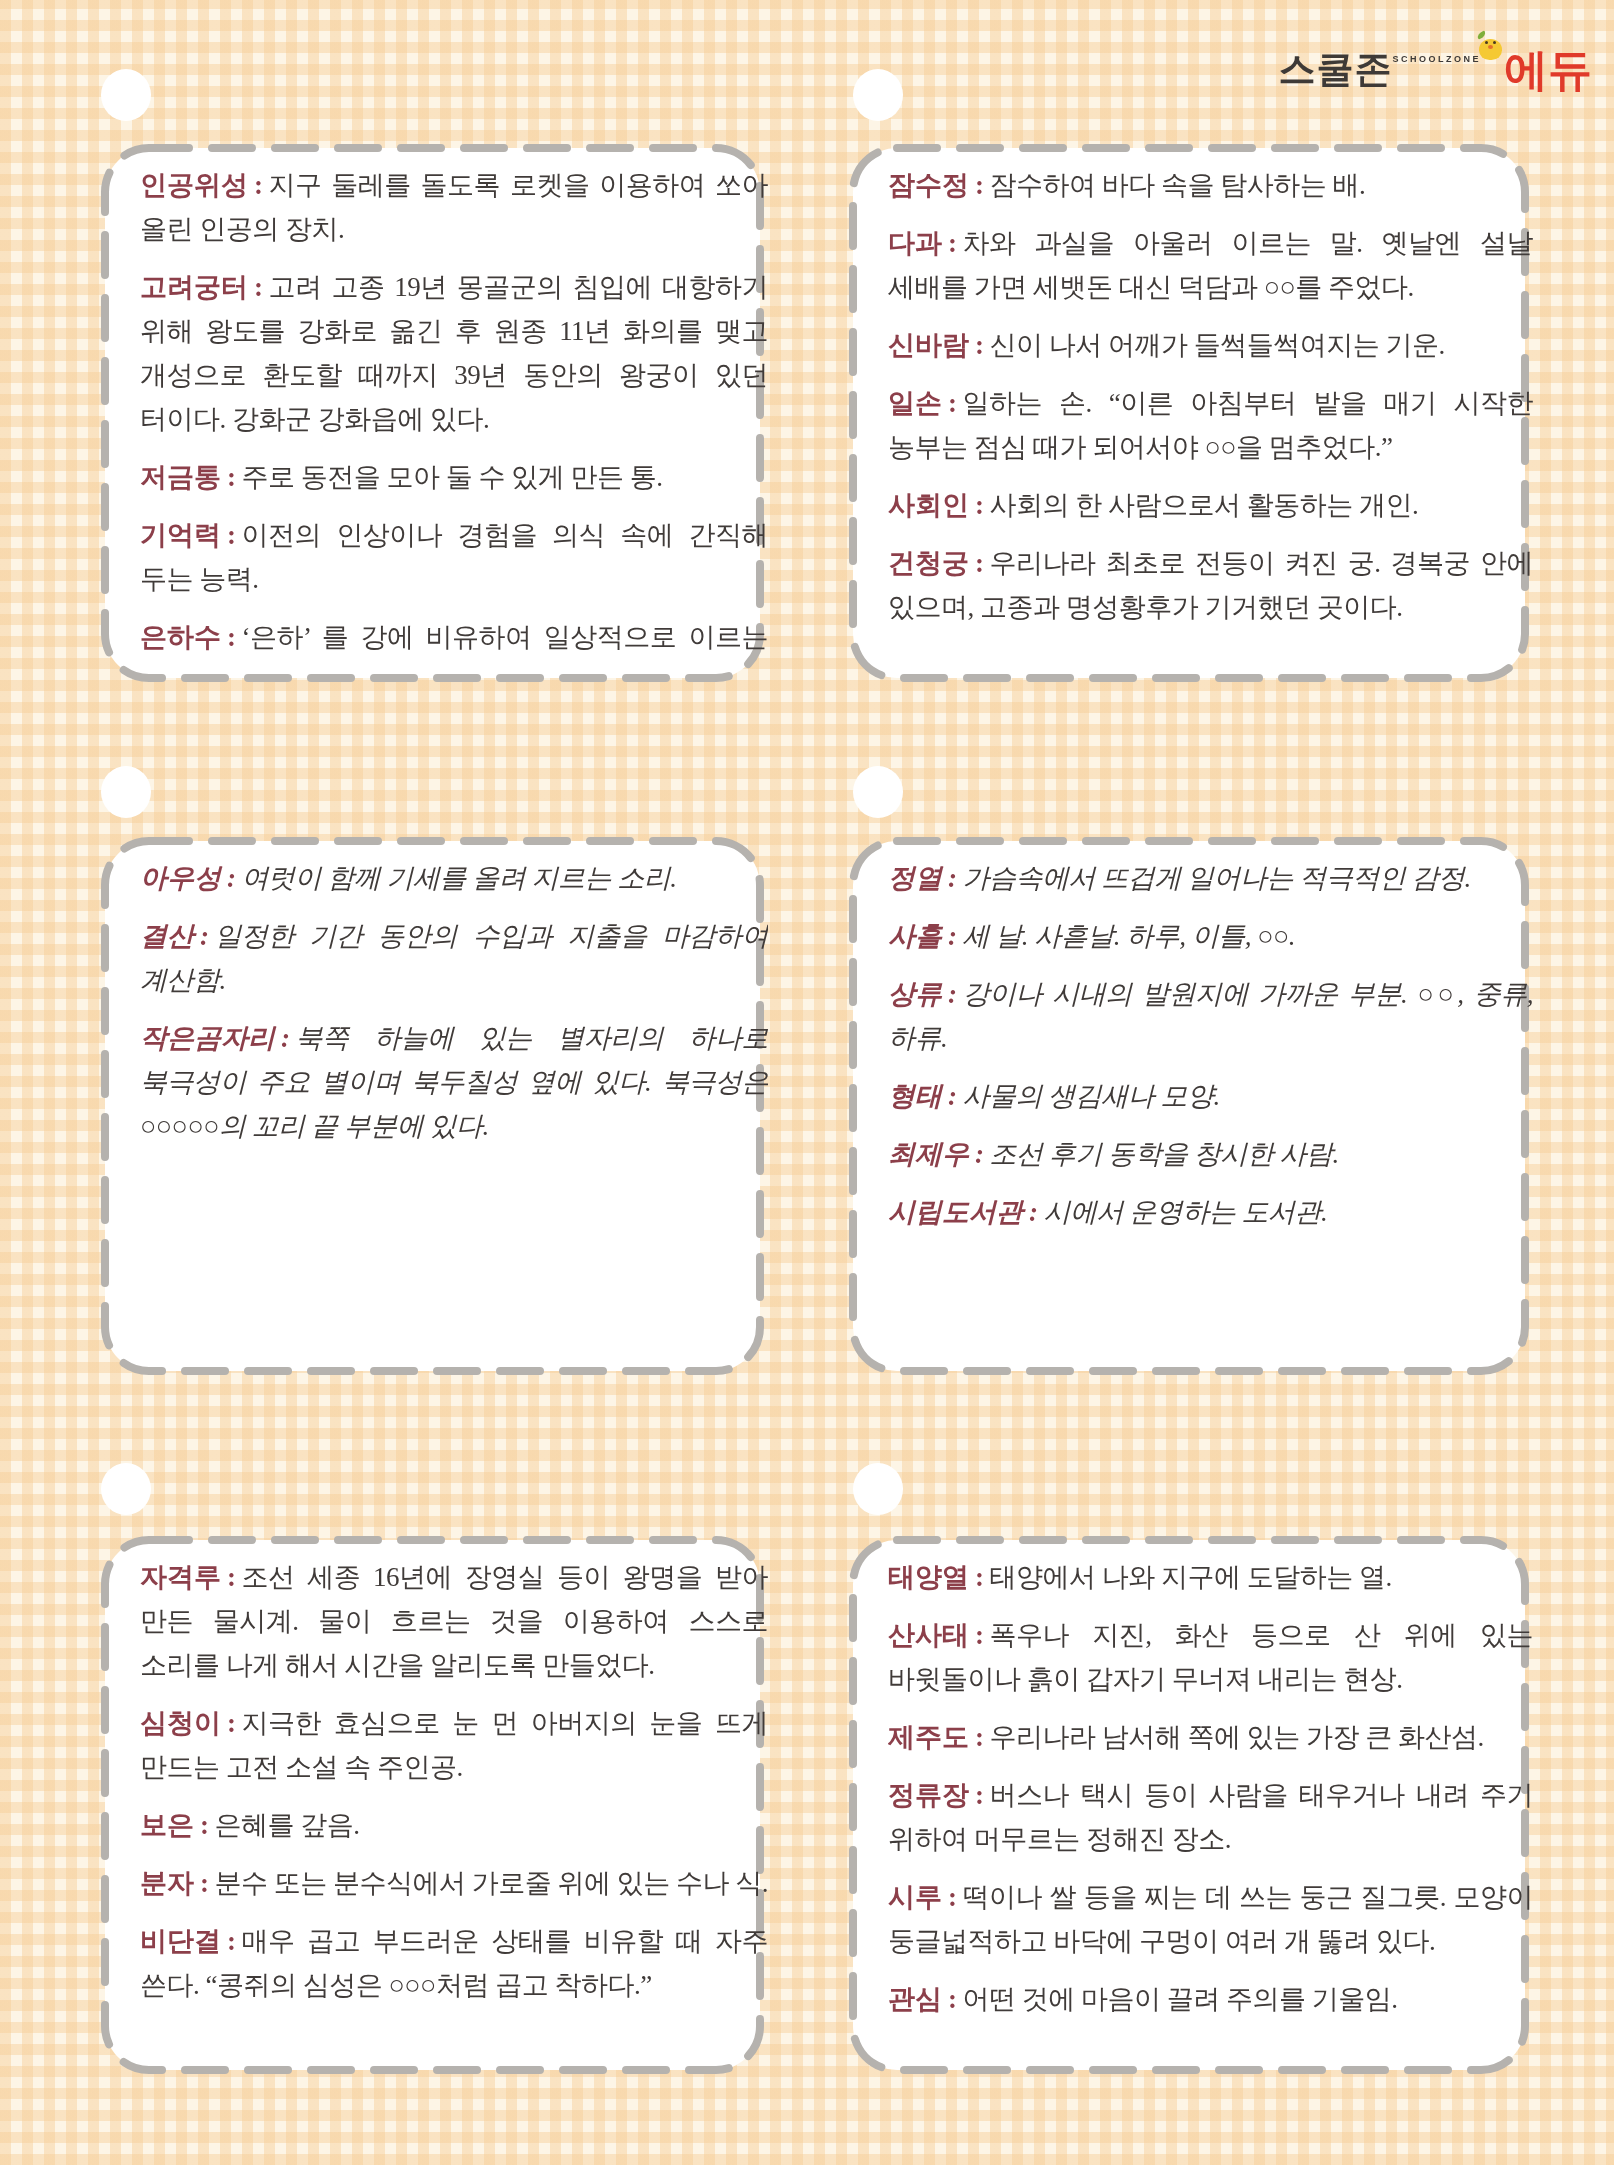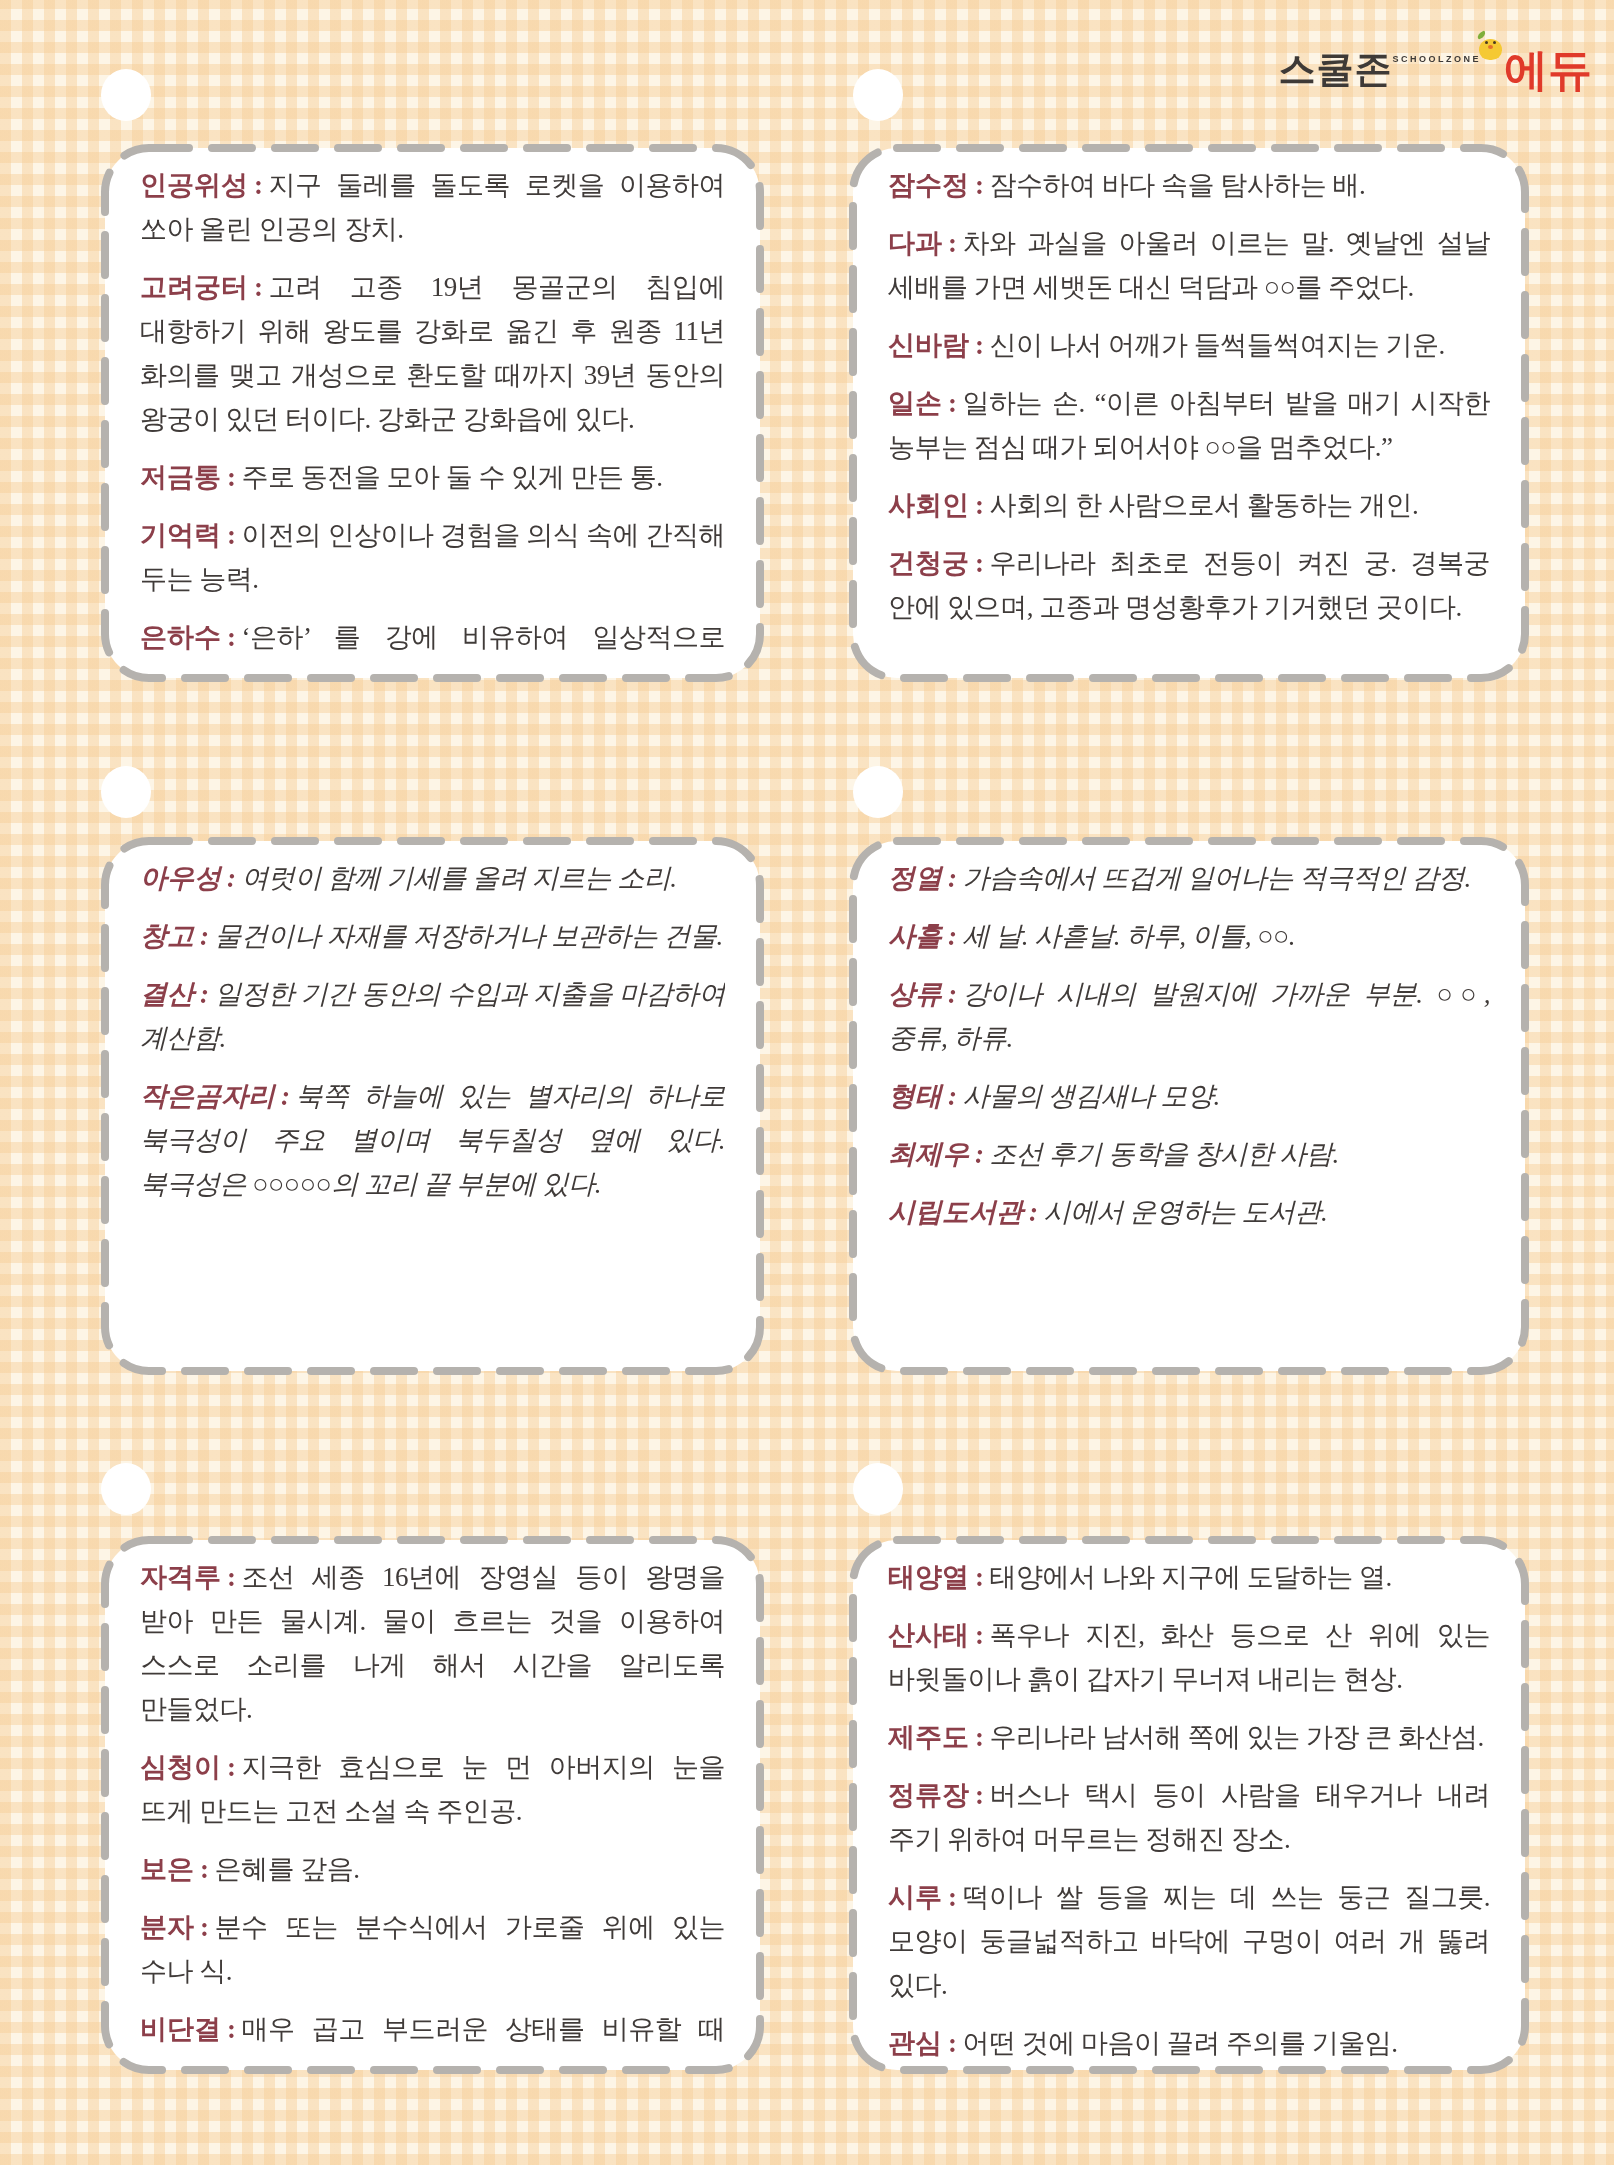--- a/index.html
+++ b/index.html
@@ -28,20 +28,21 @@
   .hole.c1{left:101px;}
   .hole.c2{left:853px;}
   .hole.r1{top:69px;}
   .hole.r2{top:766px;}
   .hole.r3{top:1463px;}
 
   
   .vocab-box{
     position:absolute;
     height:540px;
+    padding-left:43px;
   }
   .vocab-box.colL{left:100px;width:665px;}
   .vocab-box.colR{left:848px;width:682px;}
   .vocab-box.row1{top:143px;}
   .vocab-box.row2{top:836px;font-style:italic;}
   .vocab-box.row3{top:1535px;}
   .box-border{position:absolute;left:0;top:0;}
   .box-content{
     position:absolute;
     left:40px;right:40px;top:20px;bottom:14px;
@@ -197,21 +198,20 @@
         <p class="entry"><span class="term">건청궁</span><span class="colon">:</span><span class="def">우리나라 최초로 전등이 켜진 궁. 경복궁 안에 있으며, 고종과 명성황후가 기거했던 곳이다.</span></p>
       </div>
   </section>
 
   <section class="vocab-box colL row2">
     <svg class="box-border" width="665" height="540" viewBox="0 0 665 540" aria-hidden="true">
       <rect x="5" y="5" width="655" height="530" rx="44" fill="#ffffff" stroke="#b5b2ae" stroke-width="8" stroke-dasharray="40 23" stroke-linecap="round"></rect>
     </svg>
     <div class="box-content">
         <p class="entry"><span class="term">아우성</span><span class="colon">:</span><span class="def">여럿이 함께 기세를 올려 지르는 소리.</span></p>
-        <p class="entry"><span class="term">창고</span><span class="colon">:</span><span class="def">물건이나 자재를 저장하거나 보관하는 건물.</span></p>
         <p class="entry"><span class="term">결산</span><span class="colon">:</span><span class="def">일정한 기간 동안의 수입과 지출을 마감하여 계산함.</span></p>
         <p class="entry"><span class="term">작은곰자리</span><span class="colon">:</span><span class="def">북쪽 하늘에 있는 별자리의 하나로 북극성이 주요 별이며 북두칠성 옆에 있다. 북극성은 ○○○○○의 꼬리 끝 부분에 있다.</span></p>
       </div>
   </section>
 
   <section class="vocab-box colR row2">
     <svg class="box-border" width="682" height="540" viewBox="0 0 682 540" aria-hidden="true">
       <rect x="5" y="5" width="672" height="530" rx="44" fill="#ffffff" stroke="#b5b2ae" stroke-width="8" stroke-dasharray="40 23" stroke-linecap="round"></rect>
     </svg>
     <div class="box-content">

